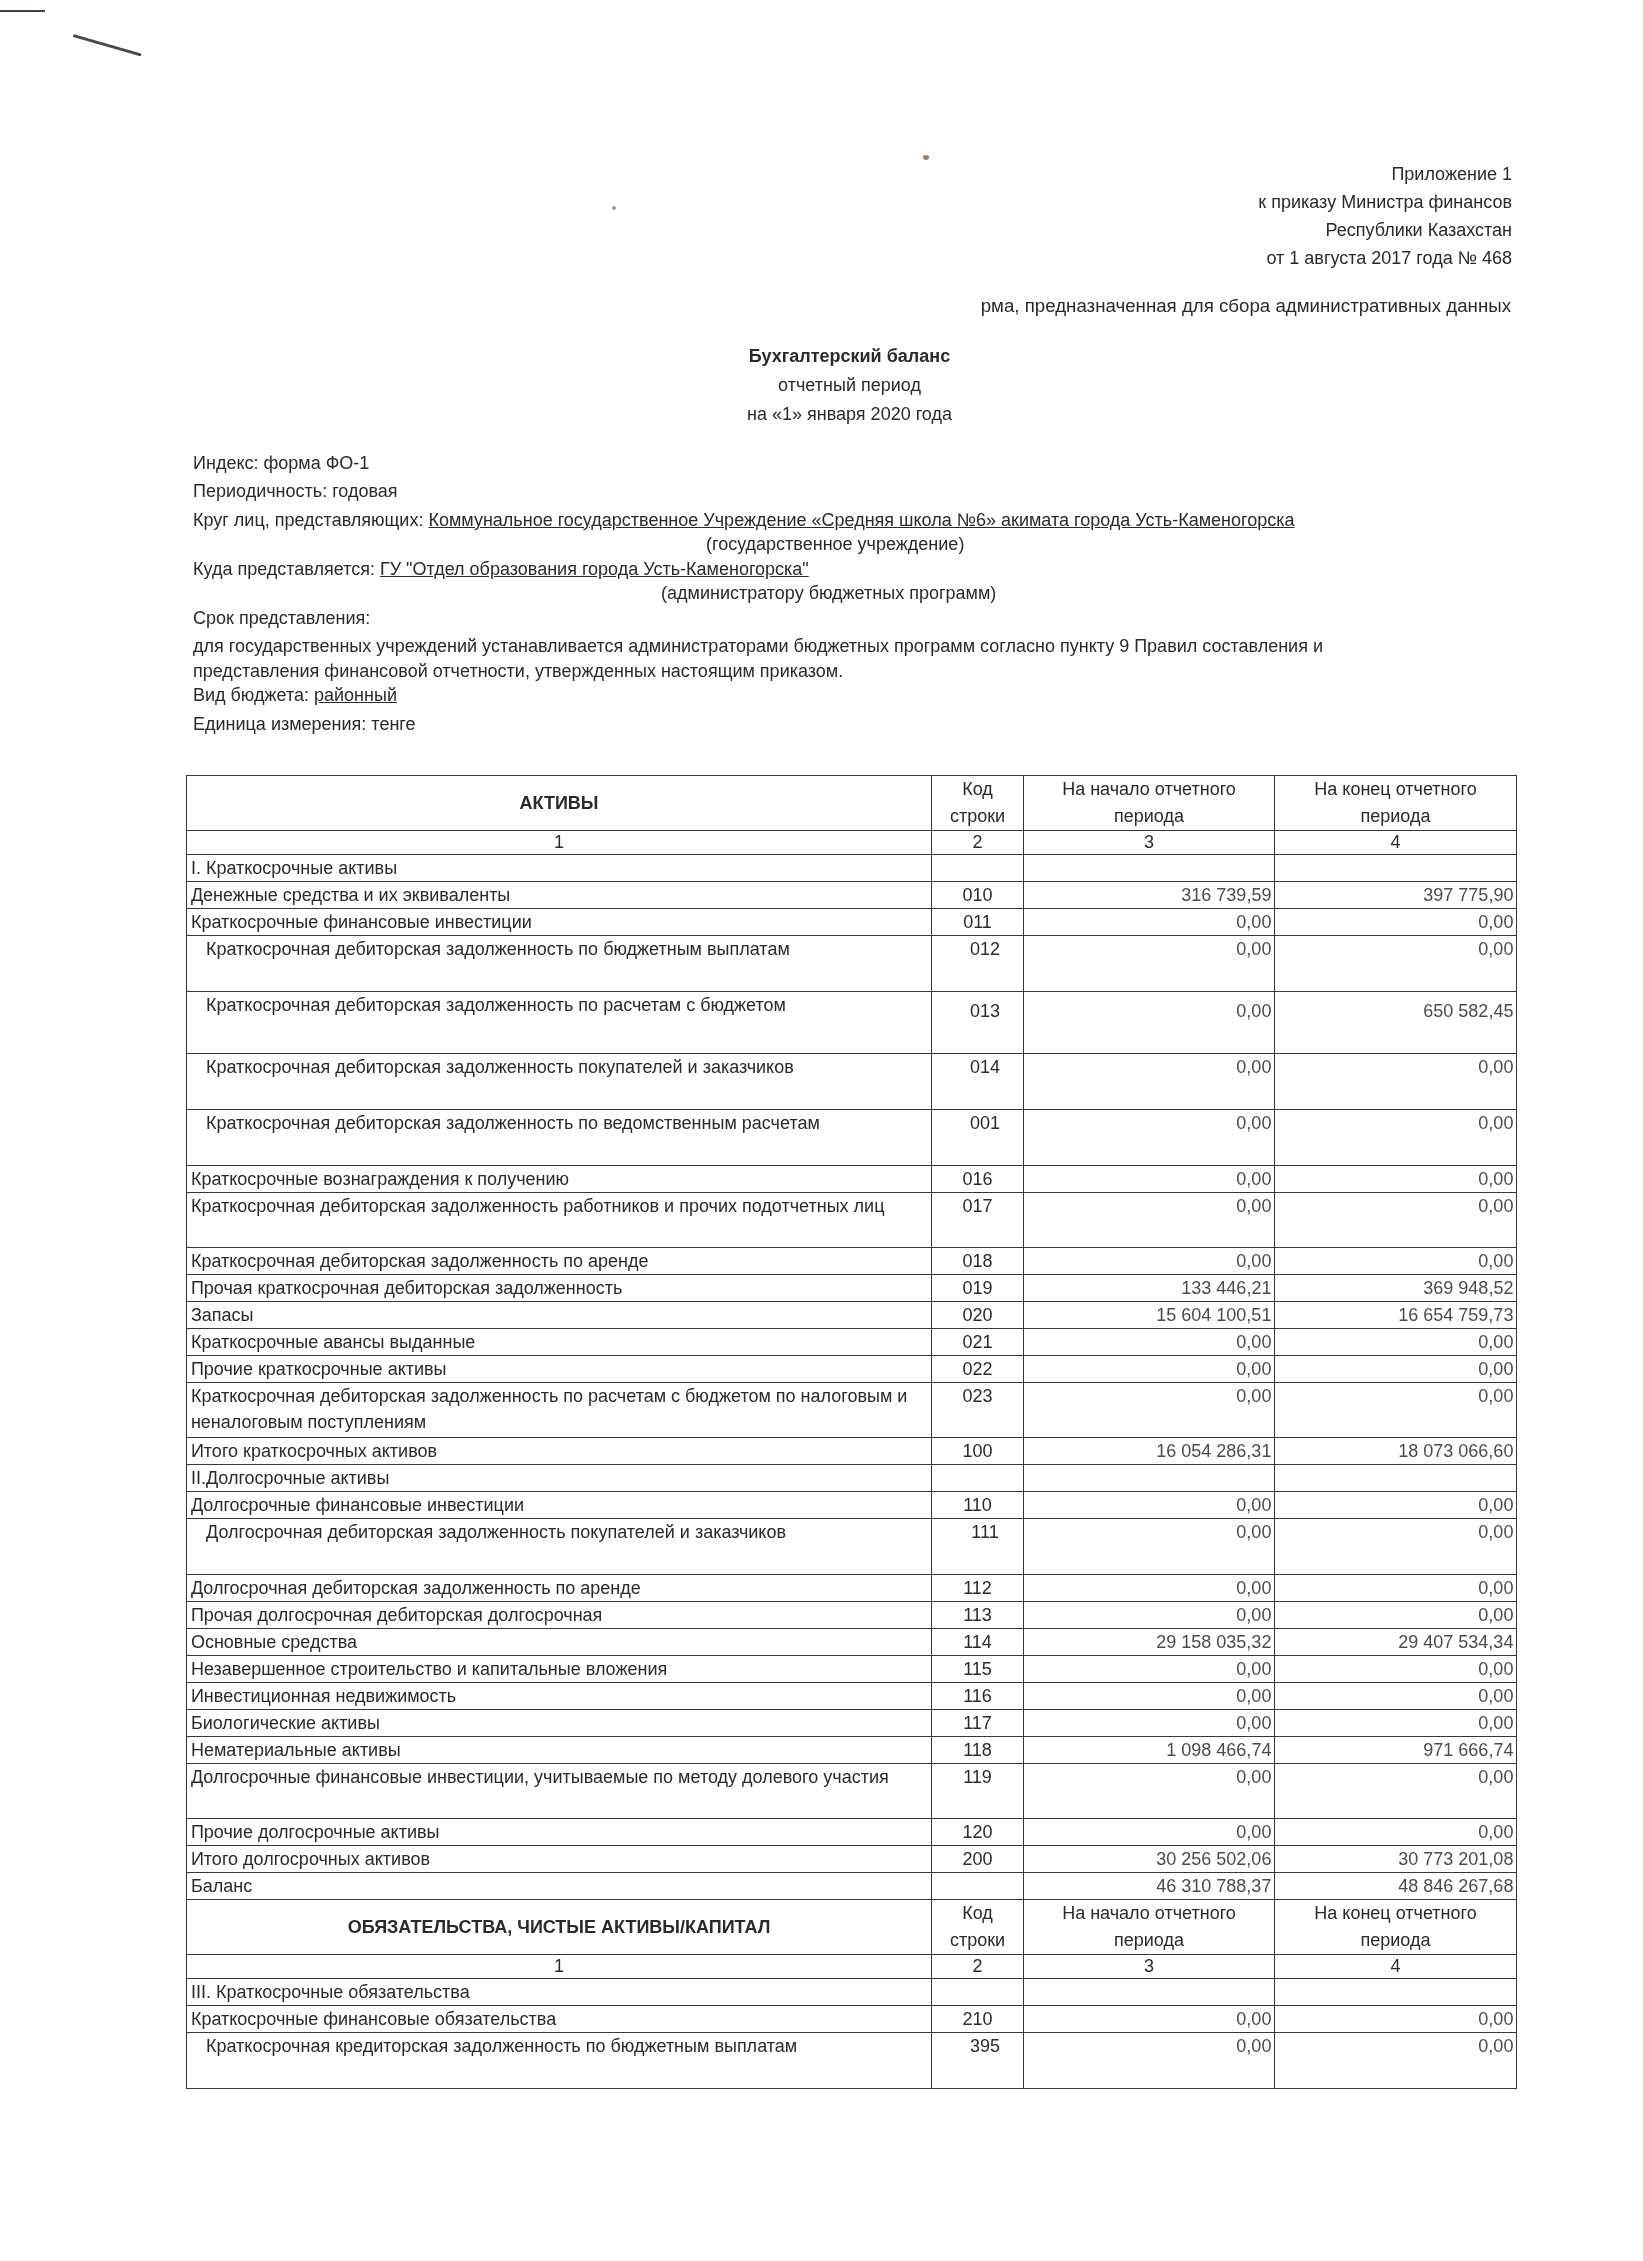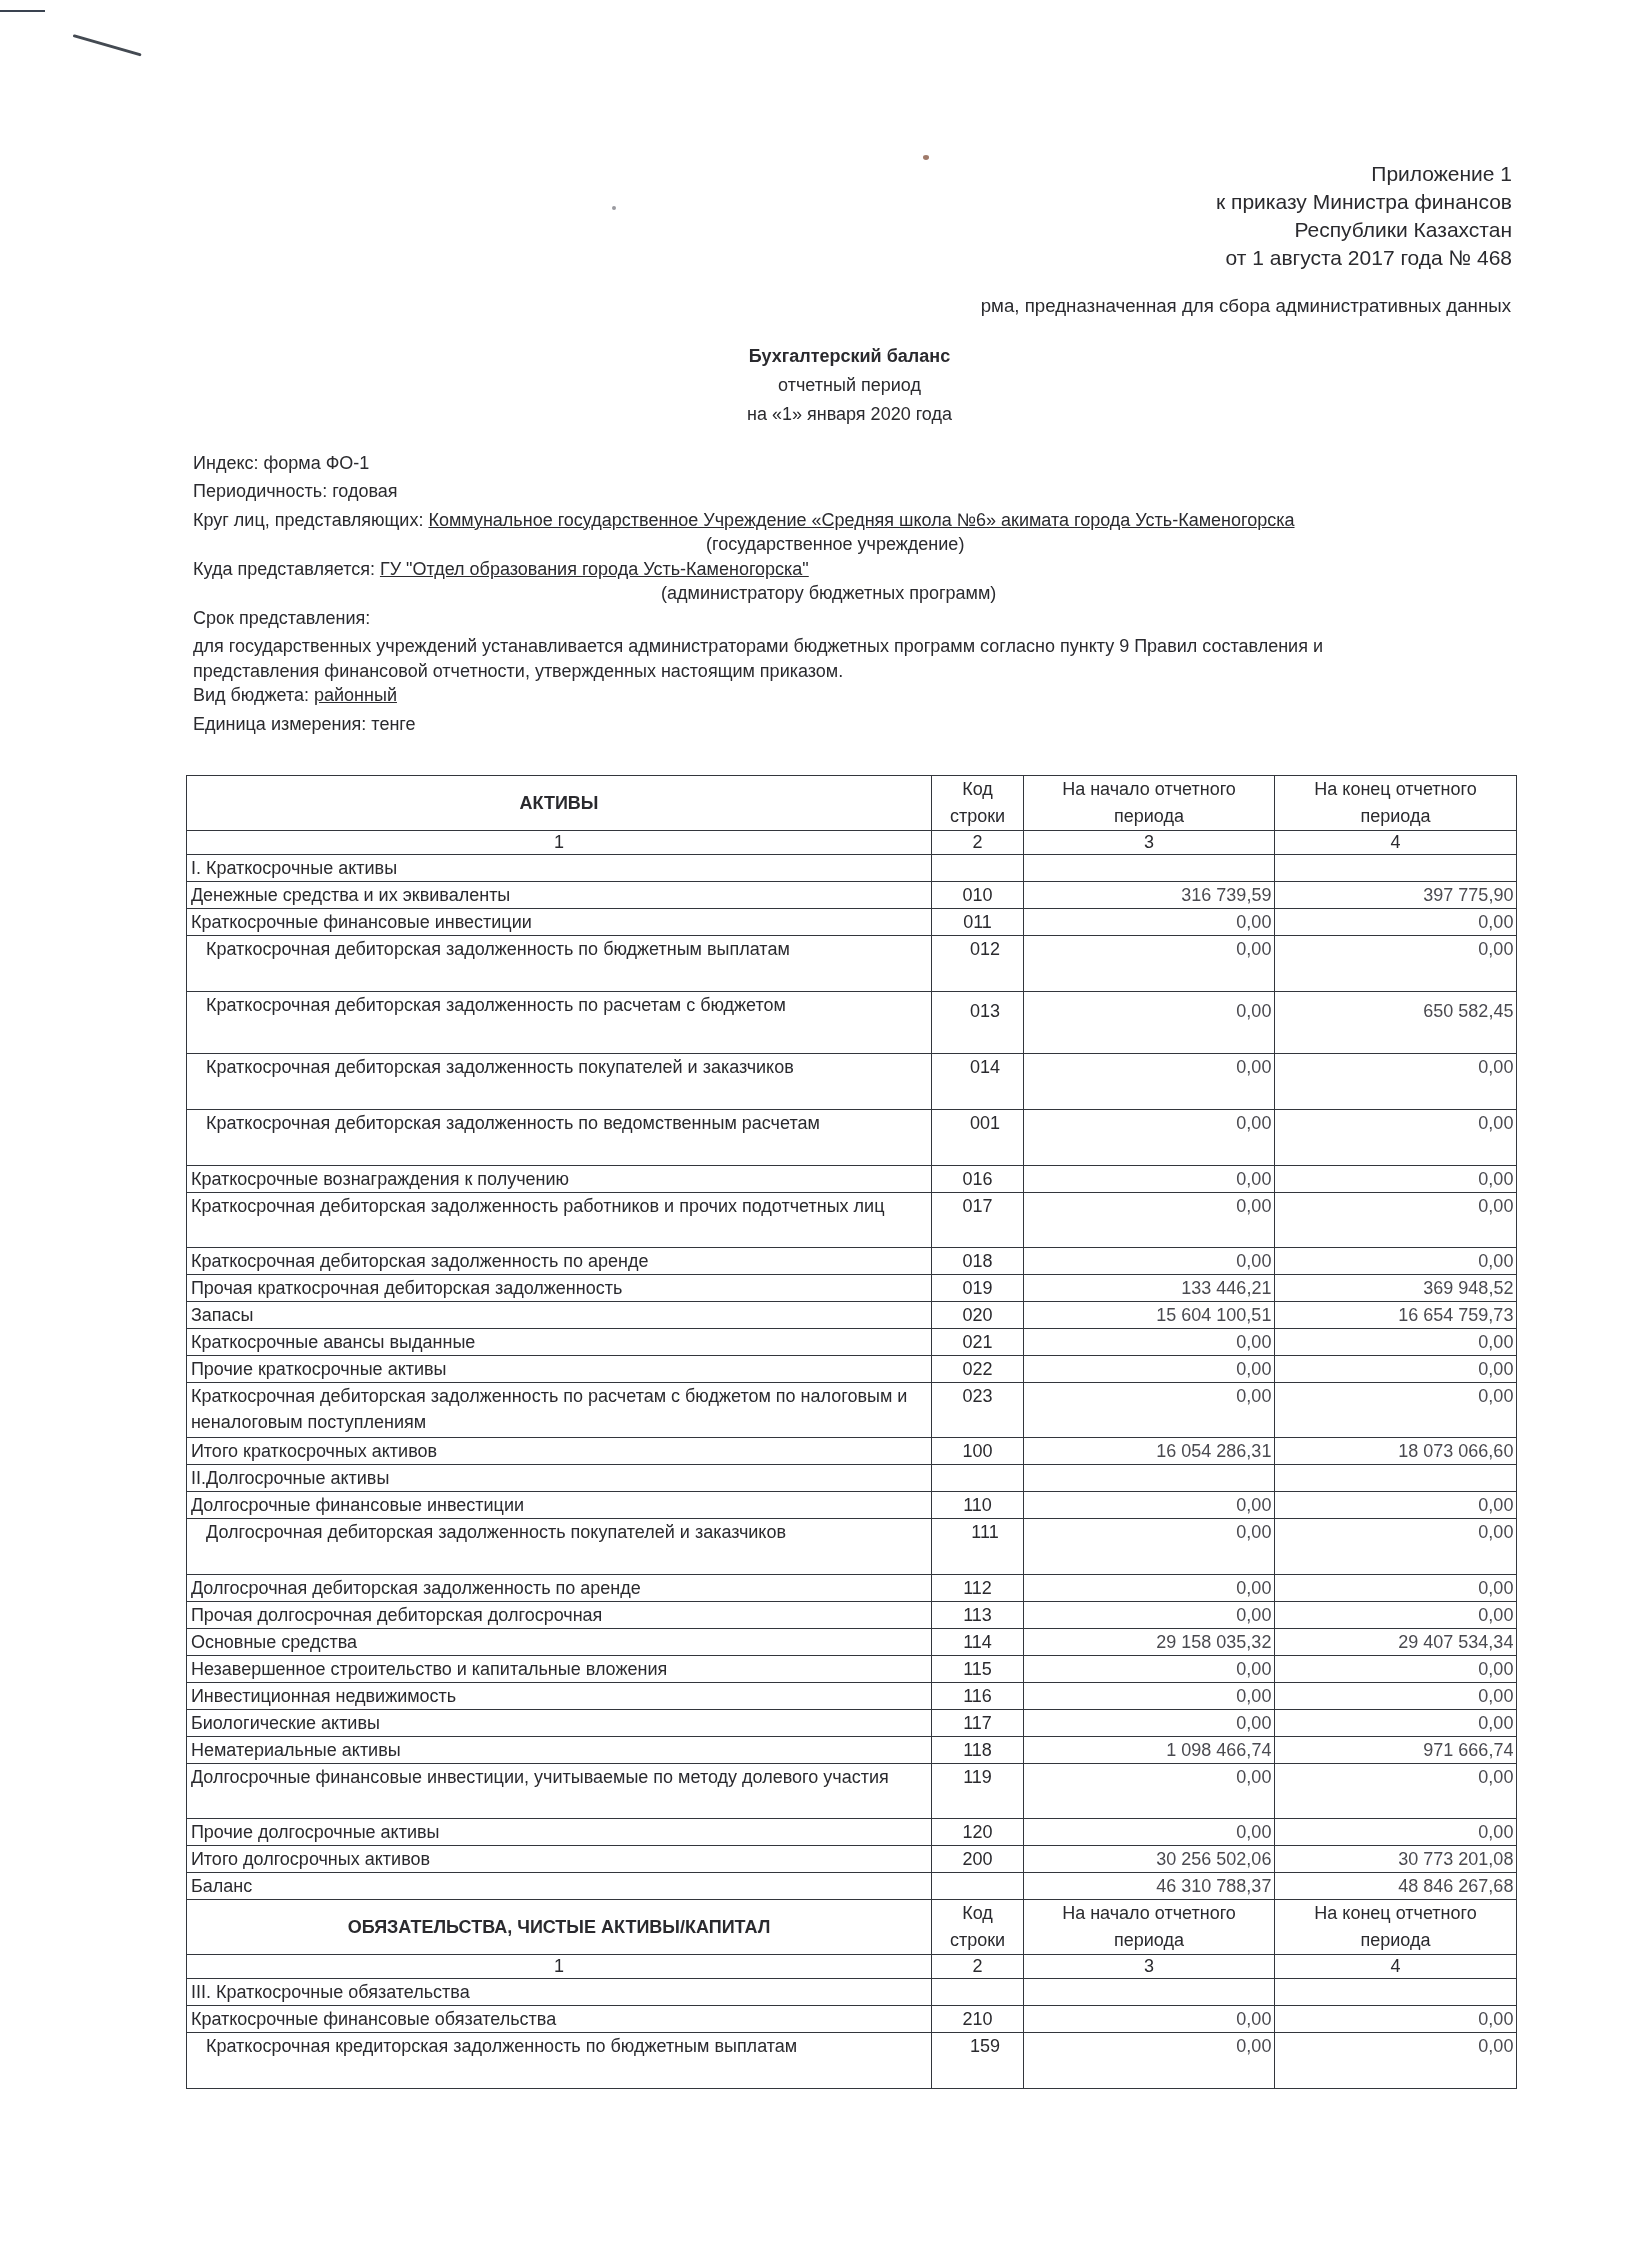--- a/index.html
+++ b/index.html
@@ -7,21 +7,21 @@
     width: 1644px; height: 2261px; position: relative; overflow: hidden;
     font-family: "Liberation Sans", "DejaVu Sans", sans-serif;
     color: #2a2a2e;
   }
   .mark-line1 { position: absolute; left: 0; top: 10.3px; width: 45px; height: 1.9px; background: #3a4350; }
   .mark-line2 { position: absolute; left: 73px; top: 34px; width: 71px; height: 3.2px; background: #444a52; border-radius: 1.9px; transform: rotate(16deg); transform-origin: left center; }
   .speck { position: absolute; border-radius: 50%; }
   .speck.a { left: 923px; top: 155px; width: 6.4px; height: 5.2px; background: #a07a6a; }
   .speck.b { left: 612px; top: 206px; width: 3.9px; height: 3.9px; background: #9a9aa0; }
 
-  .appendix { position: absolute; right: 132px; top: 160px; text-align: right; font-size: 21px; line-height: 28px; }
+  .appendix { position: absolute; right: 132px; top: 160px; text-align: right; font-size: 18px; line-height: 28px; }
   .form-note { position: absolute; right: 133px; top: 295px; font-size: 18.7px; white-space: nowrap; }
 
   .title-block { position: absolute; left: 8px; width: 1644px; top: 342px; text-align: center; font-size: 18px; line-height: 29px; padding-left: 39px; box-sizing: border-box; }
   .title-block .t1 { font-weight: bold; }
 
   .meta { position: absolute; left: 193px; top: 451px; font-size: 18px; line-height: 24.5px; width: 1289px; }
   .meta .row { white-space: nowrap; }
   .meta .u { text-decoration: underline; }
   .meta .sub { padding-left: 513px; }
   .meta .sub2 { padding-left: 468px; }
@@ -304,19 +304,19 @@
         <td class="num"></td>
       </tr>
       <tr class="h1">
         <td class="lbl">Краткосрочные финансовые обязательства</td>
         <td class="code">210</td>
         <td class="num">0,00</td>
         <td class="num">0,00</td>
       </tr>
       <tr class="h3">
         <td class="lbl">Краткосрочная кредиторская задолженность по бюджетным выплатам</td>
-        <td class="code">159</td>
+        <td class="code">395</td>
         <td class="num">0,00</td>
         <td class="num">0,00</td>
       </tr>
     </tbody>
 </table>
 
 
 </body></html>

